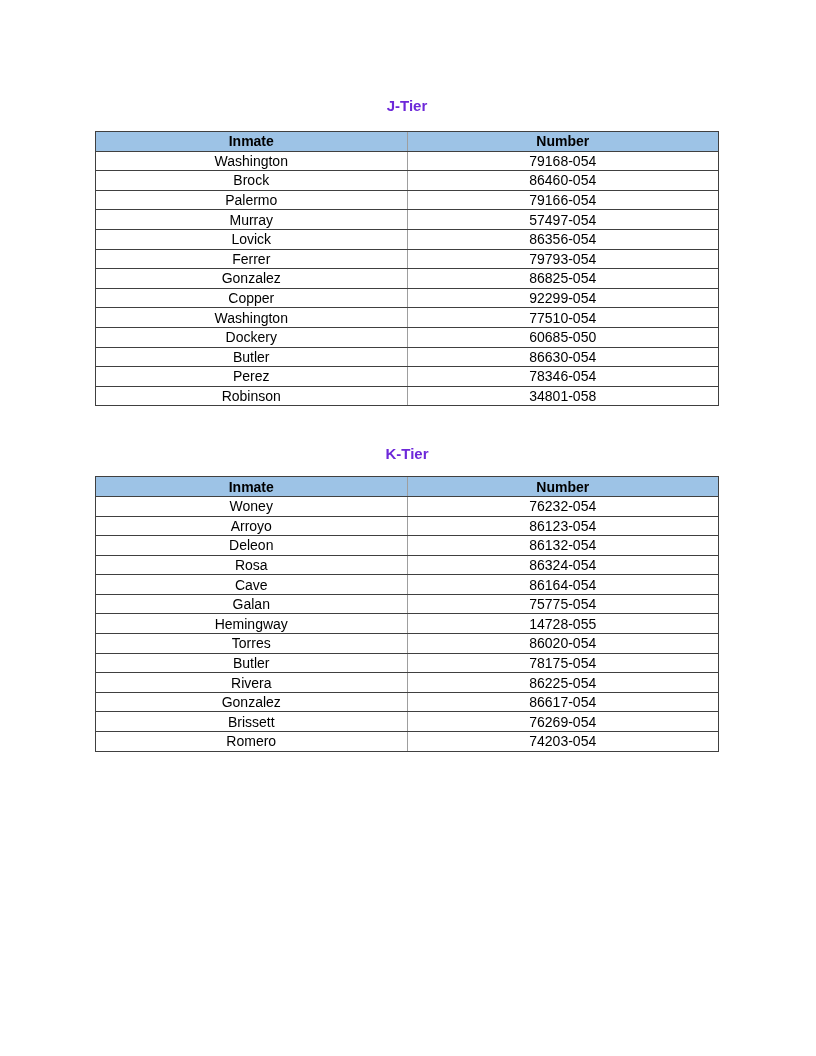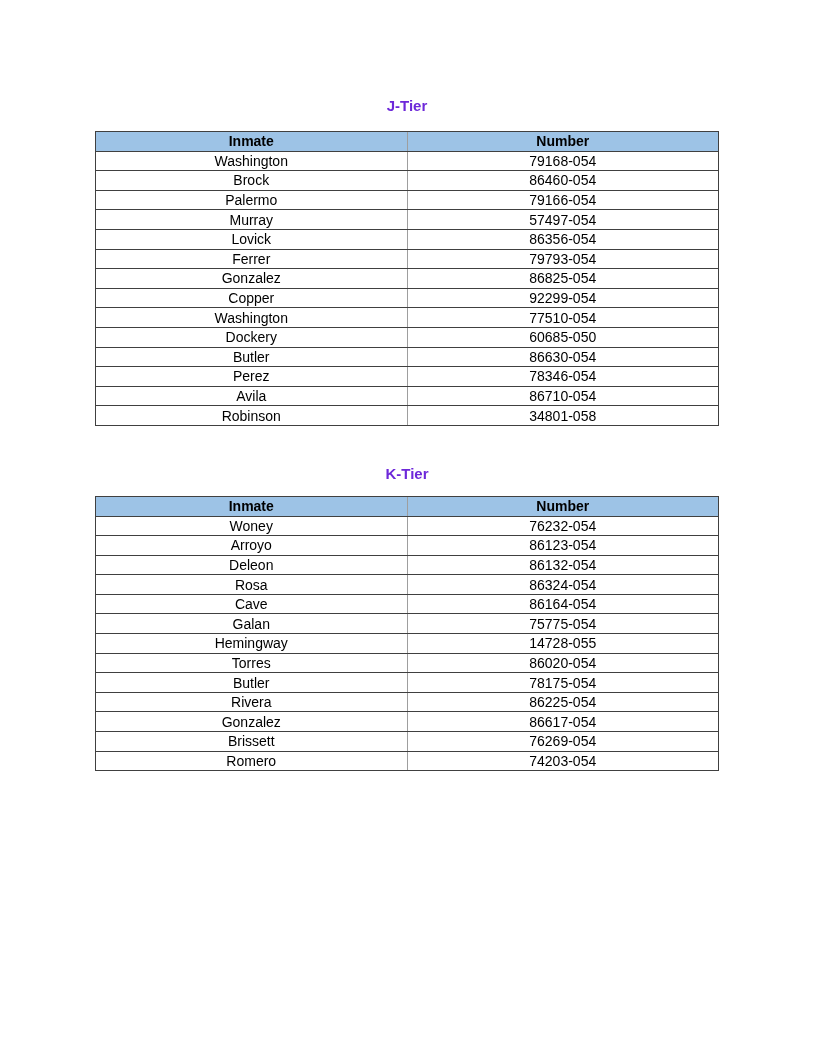--- a/index.html
+++ b/index.html
@@ -119,24 +119,20 @@
             </tr>
             <tr>
               <td>Butler</td>
               <td>86630-054</td>
             </tr>
             <tr>
               <td>Perez</td>
               <td>78346-054</td>
             </tr>
             <tr>
-              <td>Avila</td>
-              <td>86710-054</td>
-            </tr>
-            <tr>
               <td>Robinson</td>
               <td>34801-058</td>
             </tr>
           </tbody>
       </table>
     </section>
 
     <section>
       <h1 class="tier-title second">K-Tier</h1>
       <table class="tier-table second">

